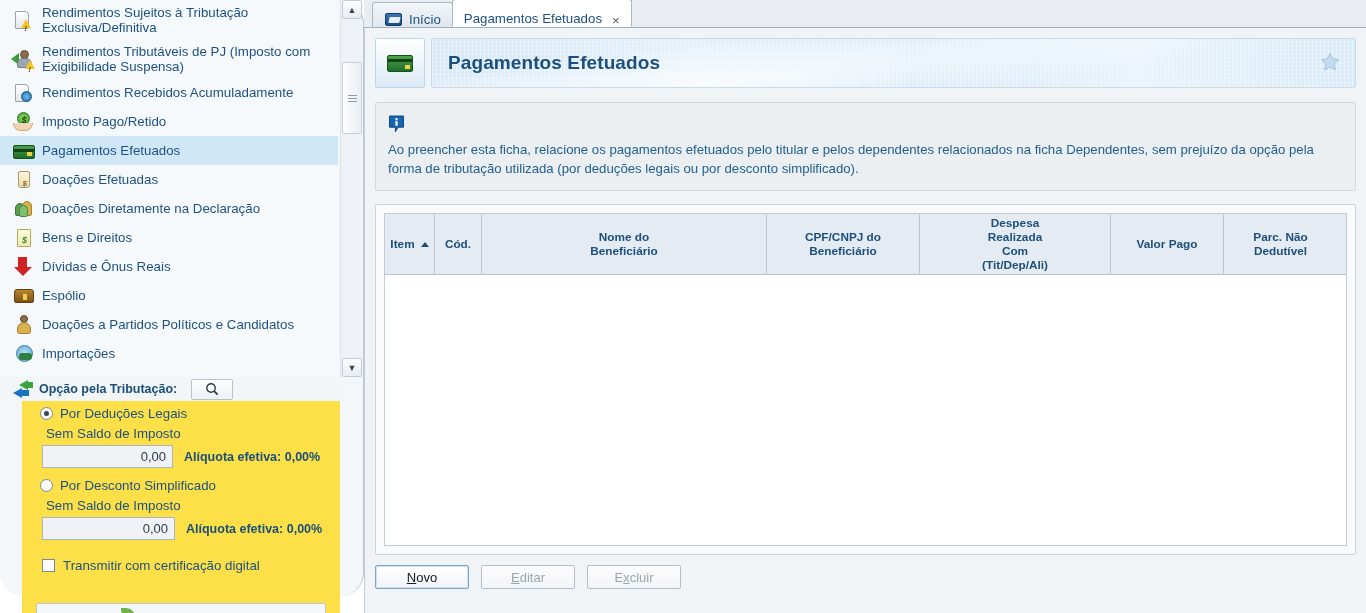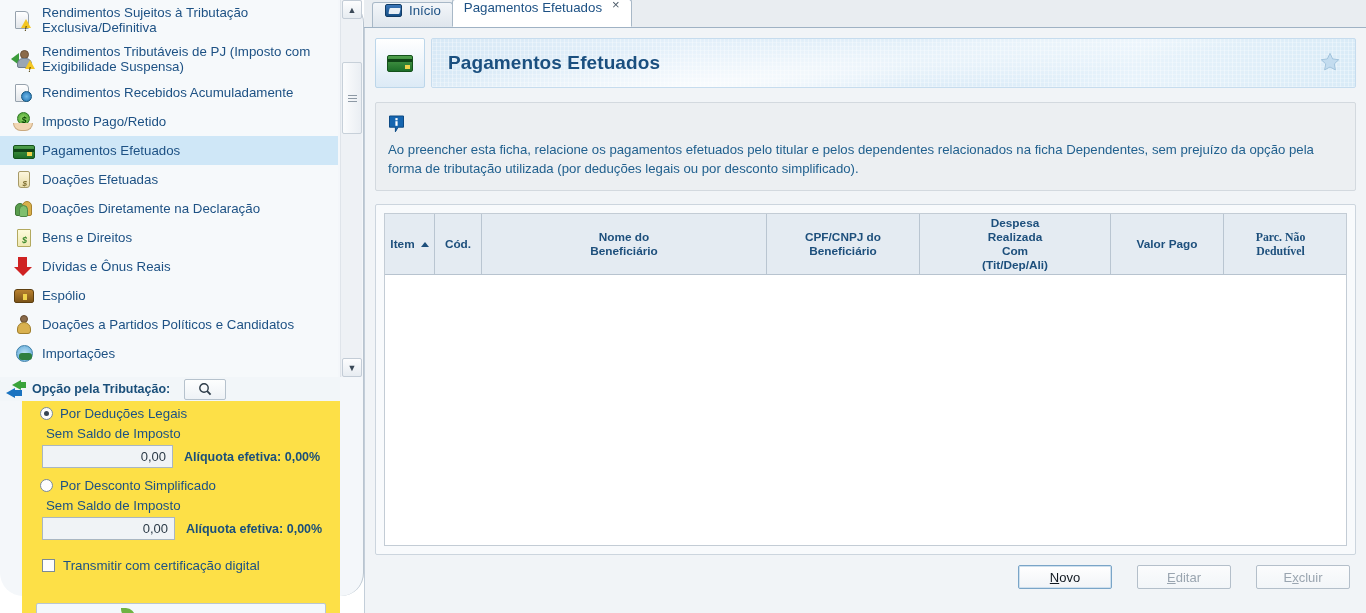--- a/index.html
+++ b/index.html
@@ -78,21 +78,21 @@
   }
   .sb-grip { width: 9px; height: 7px;
     background: repeating-linear-gradient(#8d99a5 0 1px, transparent 1px 3px); }
 
   
   #opcao-bar {
     position: absolute; left: 0; top: 377px;
     width: 340px; height: 24px;
     display: flex; align-items: center;
     background: #f2f6f9;
-    padding-left: 6px;
+    padding-left: 13px;
   }
   #opcao-bar .arrows-ico { width: 22px; height: 18px; position: relative; margin-right: 4px; }
   #opcao-label { font-weight: bold; font-size: 12.5px; color: #1a4f7a; }
   #lupa-btn {
     margin-left: 14px;
     width: 42px; height: 21px;
     background: linear-gradient(#fdfefe,#eef2f6);
     border: 1px solid #b6c2cd;
     border-radius: 2px;
     display: flex; align-items: center; justify-content: center;
@@ -155,21 +155,21 @@
   #tabstrip {
     position: relative;
     height: 28px;
     background: #e9edf1;
     border-bottom: 1px solid #9fb2c4;
     padding-left: 8px;
     display: flex; align-items: flex-end;
   }
   .tab {
     height: 25px;
-    display: flex; align-items: flex-start;
+    display: flex; align-items: flex-end;
     padding: 0 11px;
     font-size: 13.3px;
     color: #1d5184;
     border: 1px solid #a8b8c7;
     border-bottom: none;
     border-radius: 3px 3px 0 0;
     background: linear-gradient(#f3f6f9,#dfe6ed);
     margin-right: -1px;
   }
   .tab.active {
@@ -286,22 +286,22 @@
     margin-left: 6px;
     width: 0; height: 0;
     border-left: 4px solid transparent;
     border-right: 4px solid transparent;
     border-bottom: 5px solid #1d4f7c;
   }
   #grid-body { flex: 1 1 auto; background: #ffffff; }
 
   
   #actions {
-    display: flex; justify-content: flex-end;
-    gap: 25px;
+    display: flex; justify-content: flex-start;
+    gap: 12px;
     padding: 10px 6px 0 0;
   }
   .btn {
     width: 94px; height: 24px;
     font-size: 13px;
     display: flex; align-items: center; justify-content: center;
     background: linear-gradient(#ffffff,#f1f4f7);
     border: 1px solid #b4bfca;
     border-radius: 2px;
     color: #26333f;
@@ -642,21 +642,21 @@
               <div class="th" style="flex: 0 0 191px;">
                 <span style="white-space: pre-line;">Despesa
 Realizada
 Com
 (Tit/Dep/Ali)</span>
               </div>
               <div class="th" style="flex: 0 0 113px;">
                 <span style="white-space: pre-line;">Valor Pago</span>
               </div>
               <div class="th" style="flex: 0 0 113px;">
-                <span style="white-space: pre-line; font-family: Liberation Serif, serif;">Parc. Não
+                <span style="white-space: pre-line;">Parc. Não
 Dedutível</span>
               </div>
             </div>
           <div id="grid-body"></div>
         </div>
       </div>
 
       <div id="actions">
           <div class="btn default">
             <span><u class="mn">N</u>ovo</span>

